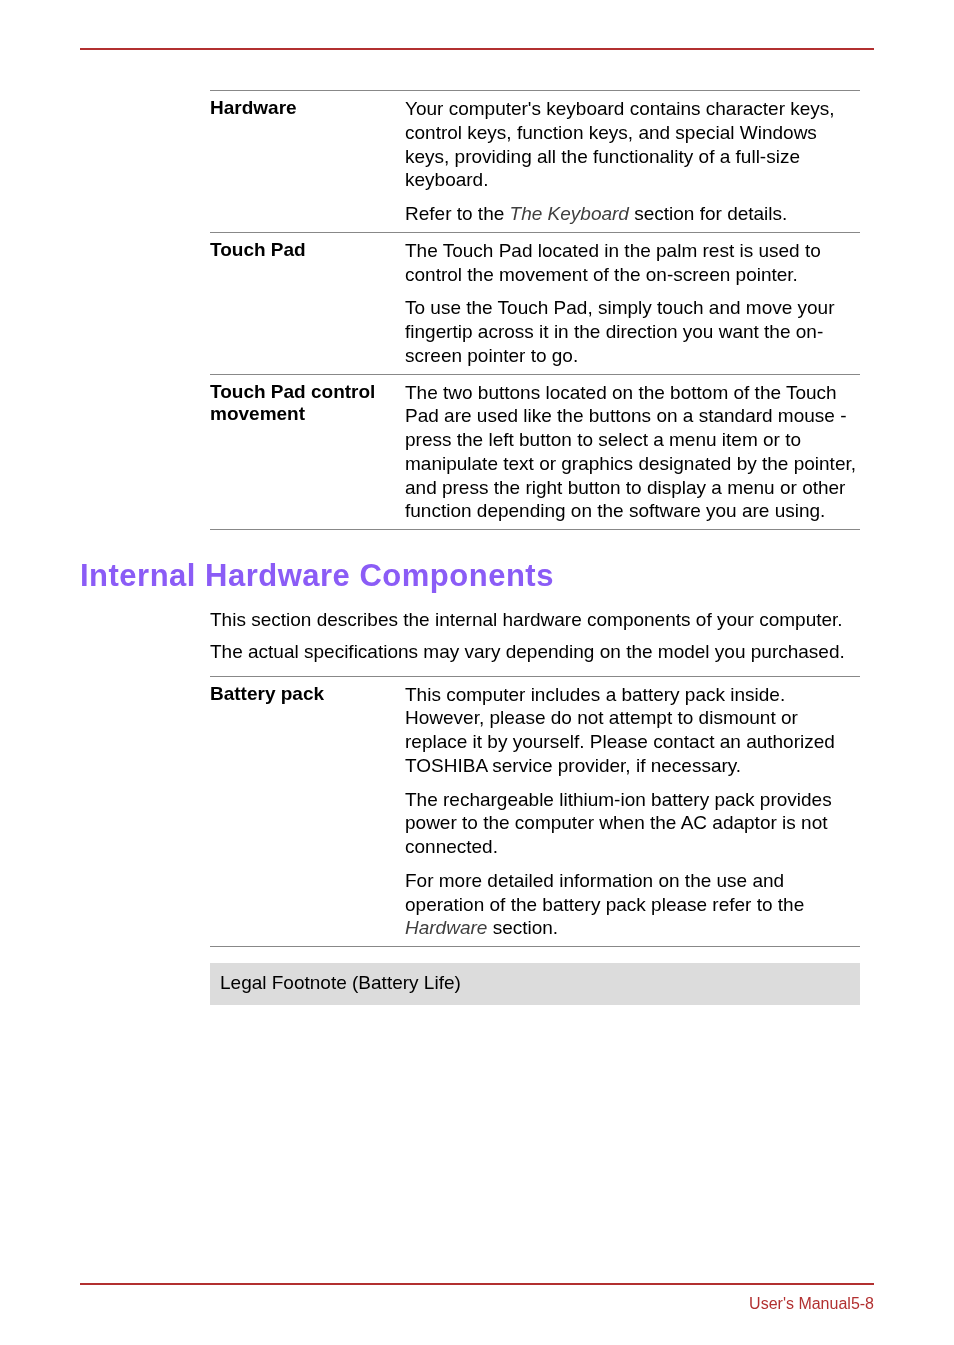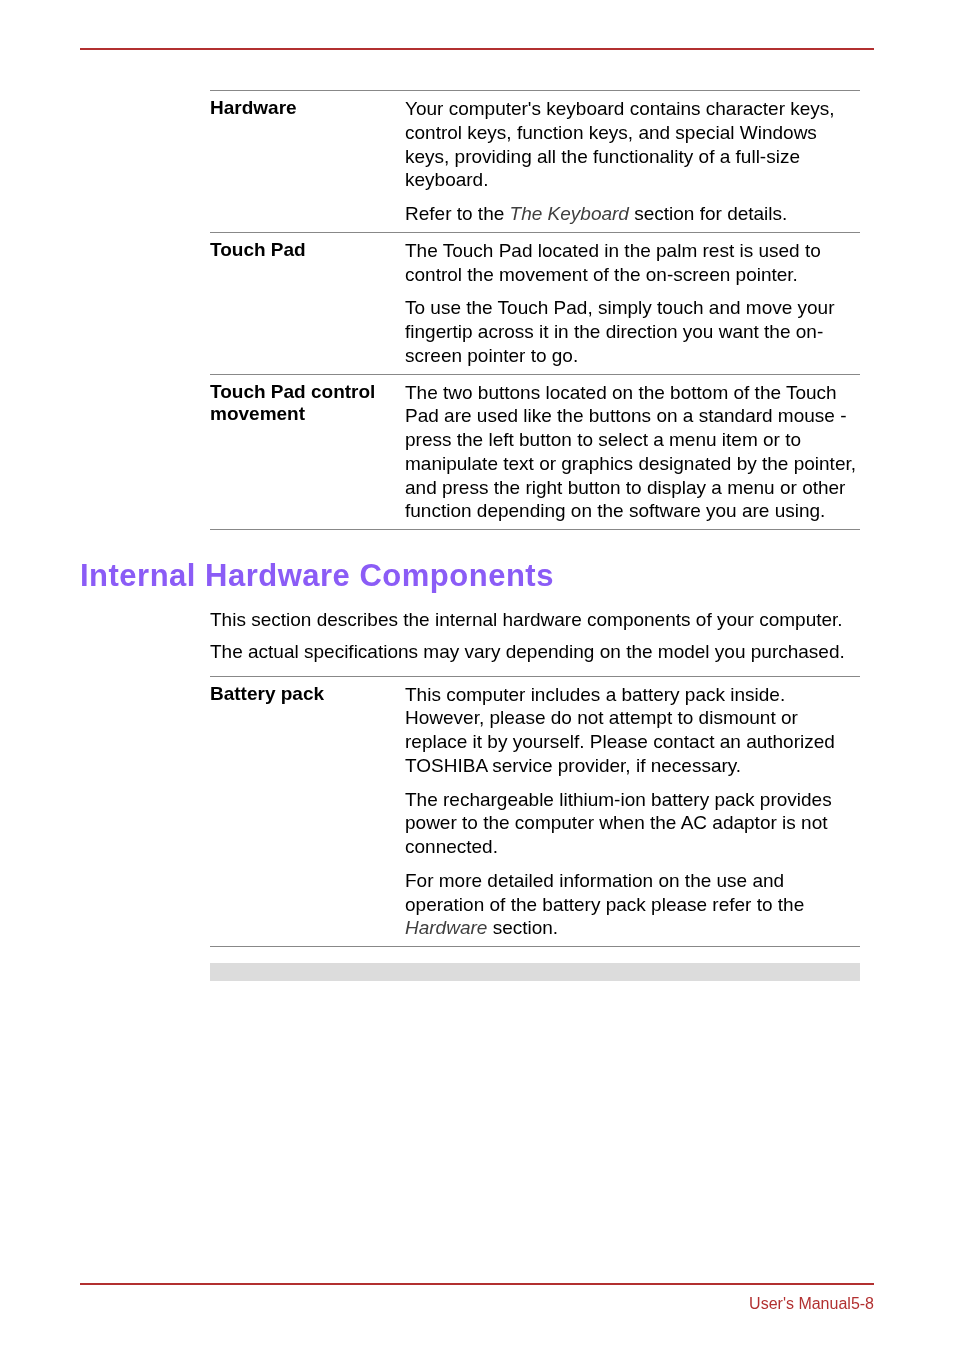--- a/index.html
+++ b/index.html
@@ -167,20 +167,21 @@
         </p>
       </td>
     </tr>
     <tr class="rule-row">
           <td colspan="2"></td>
         </tr>
   </tbody>
     </table>
 
   <div class="note-box">
+    <p>Legal Footnote (Battery Life)</p>
   </div>
 
 </div>
 
 <div class="bottom-rule"></div>
 <div class="footer">
   <span>User's Manual</span>
   <span>5-8</span>
 </div>
 

